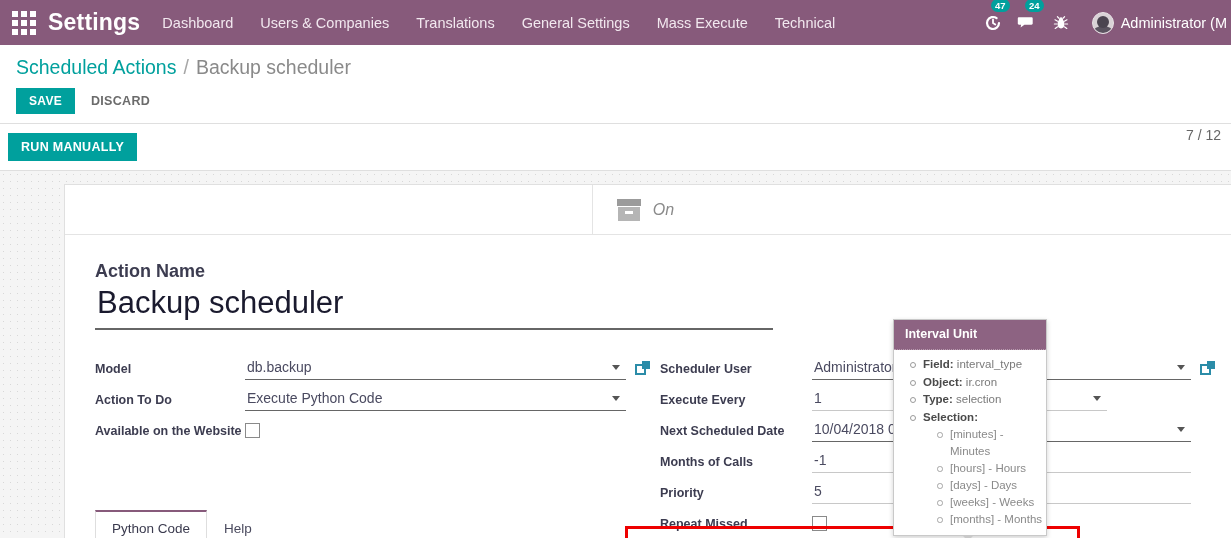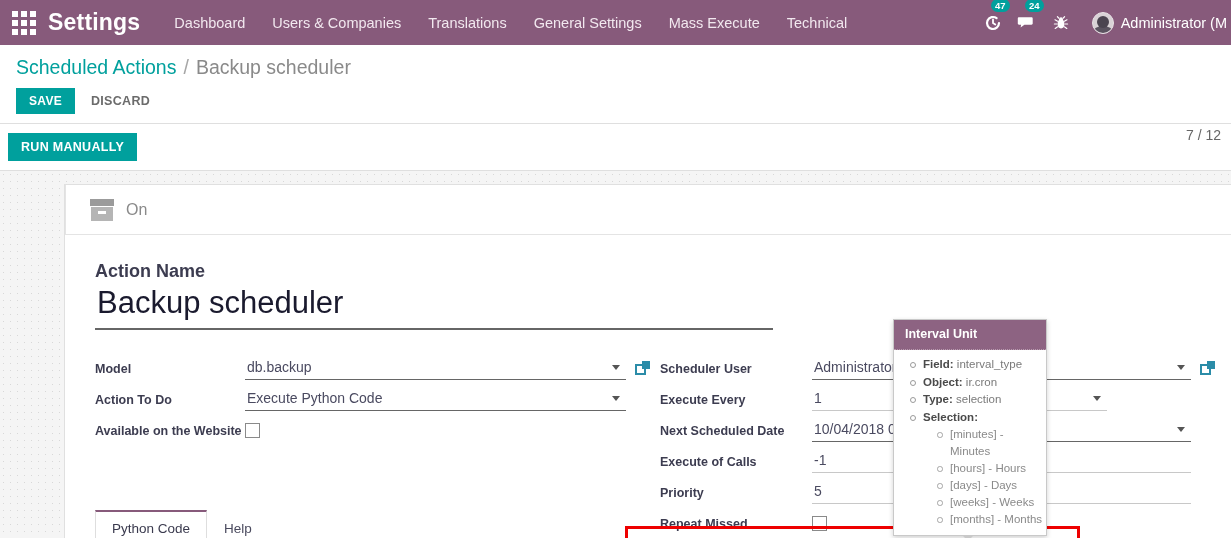--- a/index.html
+++ b/index.html
@@ -24,21 +24,21 @@
     display: grid;
     grid-template-columns: repeat(3, 6px);
     grid-template-rows: repeat(3, 6px);
     gap: 3px;
     cursor: pointer;
   }
   .apps-grid i { background: #ffffff; display: block; width: 6px; height: 6px; }
   .brand {
     font-size: 23px; font-weight: bold;
     color: #ffffff; letter-spacing: .2px;
-    margin-right: 34px;
+    margin-right: 22px;
     cursor: pointer;
   }
   .menu { display: flex; align-items: center; gap: 27px; }
   .menu-item {
     font-size: 14.5px; color: #f2e8ef;
     cursor: pointer; white-space: nowrap;
   }
   .nav-right {
     position: absolute; right: 0; top: 0;
     height: 45px; display: flex; align-items: center;
@@ -137,22 +137,23 @@
   .sheet-wrap {
     position: absolute;
     left: 64px; right: 0px; top: 13px; bottom: 0;
     background: #ffffff;
     border-left: 1px solid #e0e0e0;
     border-top: 1px solid #e0e0e0;
   }
   .stat-bar {
     height: 50px;
     border-bottom: 1px solid #e4e4e4;
-    display: flex; justify-content: flex-start;
+    display: flex; justify-content: center;
     align-items: center;
+    font-style: italic;
   }
   .stat-btn {
     display: flex; align-items: center; gap: 12px;
     border-left: 1px solid #e4e4e4;
     height: 50px; padding: 0 30px 0 24px;
     cursor: pointer;
   }
   .archive-icon {
     width: 24px; height: 22px; position: relative;
   }
@@ -488,21 +489,21 @@
             <div class="fval">
               <div style="position:relative;flex:1;">
                 <input class="inp strong" value="10/04/2018 09:12:12" style="">
                 <span class="caret"></span>
               </div>
               <span style="width:15px;margin-left:9px;flex:none;"></span>
             </div>
           </div>
 
           <div class="frow">
-            <div class="flabel">Execute of Calls</div>
+            <div class="flabel">Months of Calls</div>
             <div class="fval">
               <input class="inp" value="-1" style="">
               <span style="width:15px;margin-left:9px;flex:none;"></span>
             </div>
           </div>
 
           <div class="frow">
             <div class="flabel">Priority</div>
             <div class="fval">
               <input class="inp" value="5" style="">

